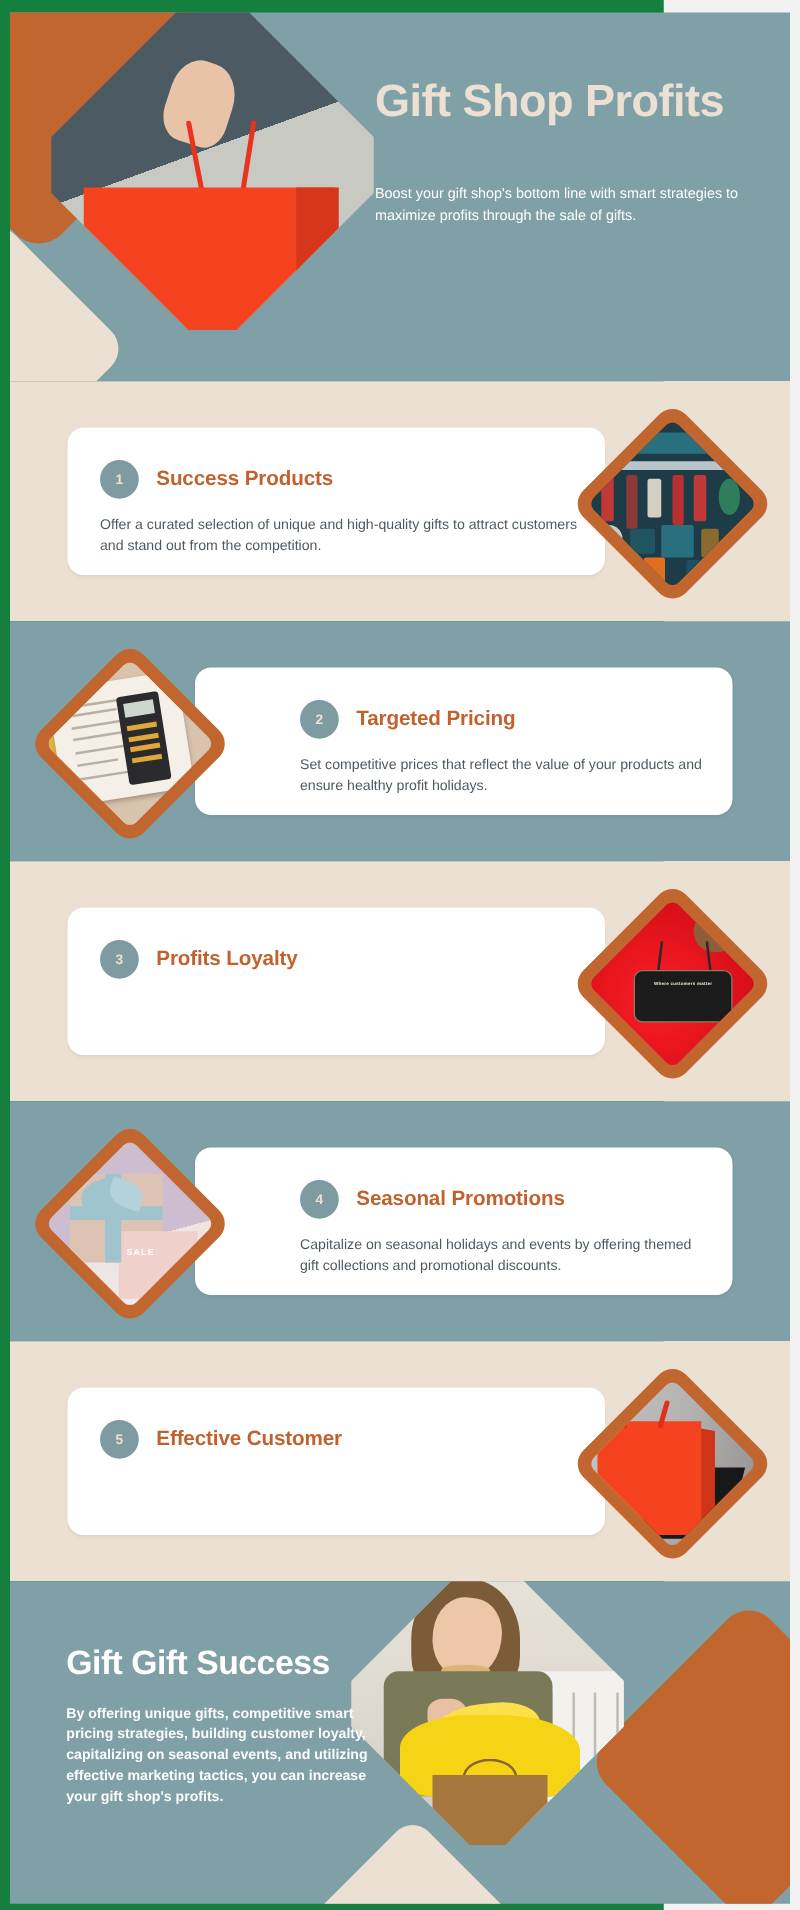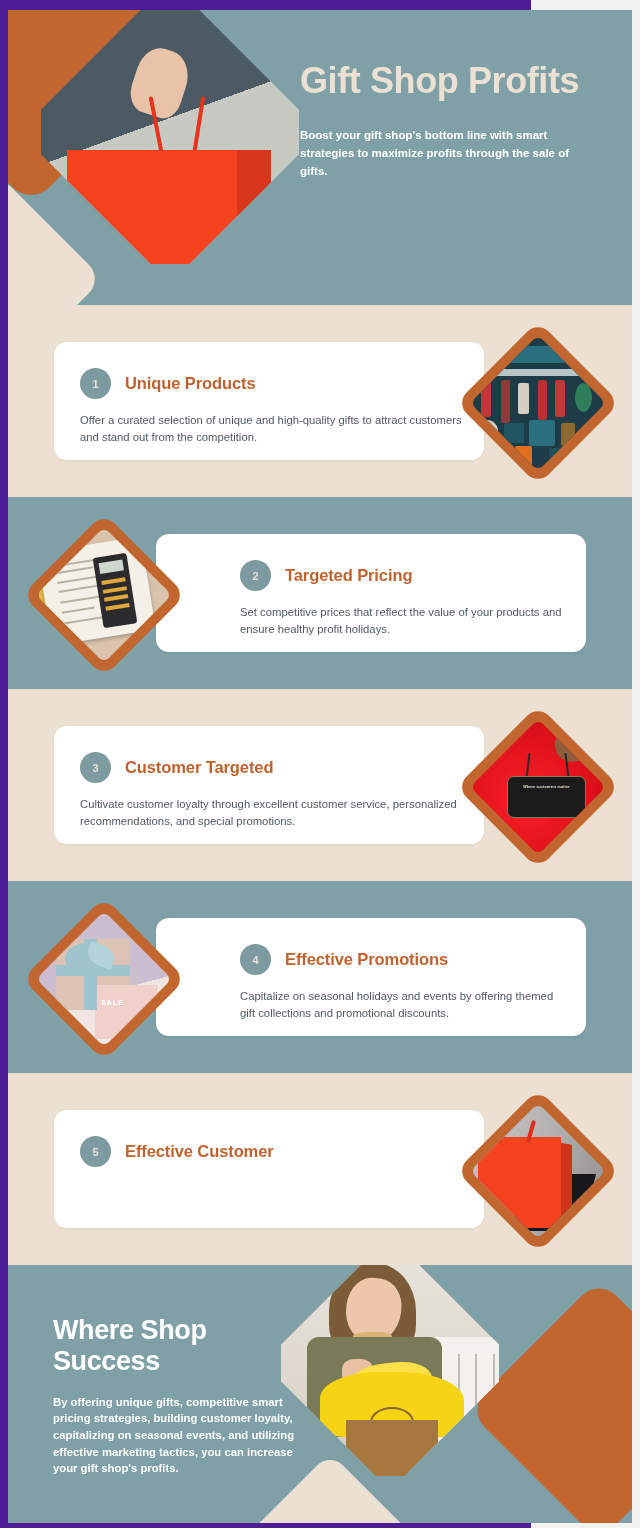--- a/index.html
+++ b/index.html
@@ -7,21 +7,21 @@
   body {
     font-family:"Liberation Sans", sans-serif;
     width:640px; height:1528px;
     position:relative; overflow:hidden;
   }
 
   
   #page {
     position:absolute; left:0; top:0;
     width:531px; height:1528px;
-    background:#4c1d95;
+    background:#15803d;
   }
   .band {
     position:absolute; left:8px; width:624px;
     overflow:hidden;
   }
   .band.beige { background:#ece0d2; }
   .band.teal  { background:#7ea0a6; }
 
   
   #hero { top:10px; height:295px; }
@@ -50,22 +50,22 @@
     transform:rotate(-45deg);
   }
   #hero-text {
     position:absolute; left:292px; top:50px; width:310px;
   }
   #hero-title {
     font-size:36px; font-weight:bold; line-height:1.14;
     color:#ece0d2; letter-spacing:-0.4px;
   }
   #hero-sub {
-    margin-top:26px;
-    font-size:11.5px; font-weight:bold; line-height:1.55;
+    margin-top:46px;
+    font-size:11.5px; font-weight:normal; line-height:1.55;
     color:#ffffff; max-width:292px;
   }
 
   
   .step-card {
     position:absolute; top:37px;
     background:#ffffff; border-radius:13px;
     height:118px;
     box-shadow:0 1px 3px rgba(0,0,0,.05);
   }
@@ -281,21 +281,21 @@
       <h1 id="hero-title">Gift Shop Profits</h1>
       <p id="hero-sub">Boost your gift shop's bottom line with smart strategies to maximize profits through the sale of gifts.</p>
     </div>
   </section>
 
   <section class="band beige" style="top:305px;height:192px;">
     <div class="step-card left">
       <div class="pad-left">
         <div class="step-head">
           <span class="step-badge">1</span>
-          <span class="step-title">Unique Products</span>
+          <span class="step-title">Success Products</span>
         </div>
         <p class="step-body">Offer a curated selection of unique and high-quality gifts to attract customers and stand out from the competition.</p>
       </div>
     </div>
     <div class="step-photo on-right">
       <div class="inner">
           <div>
         <div class="ph ph-shop">
           <i style="left:8%;top:10%;width:84%;height:12%;background:#2a6f7d;"></i>
           <i style="left:4%;top:26%;width:92%;height:5%;background:#b9c6c9;"></i>
@@ -353,23 +353,22 @@
       </div>
         </div>
     </div>
   </section>
 
   <section class="band beige" style="top:689px;height:192px;">
     <div class="step-card left">
       <div class="pad-left">
         <div class="step-head">
           <span class="step-badge">3</span>
-          <span class="step-title">Customer Targeted</span>
-        </div>
-        <p class="step-body">Cultivate customer loyalty through excellent customer service, personalized recommendations, and special promotions.</p>
+          <span class="step-title">Profits Loyalty</span>
+        </div>
       </div>
     </div>
     <div class="step-photo on-right">
       <div class="inner">
           <div>
         <div class="ph ph-sign">
           <div class="hand"></div>
               <div class="str1"></div>
               <div class="str2"></div>
           <div class="plate">
@@ -379,21 +378,21 @@
       </div>
         </div>
     </div>
   </section>
 
   <section class="band teal" style="top:881px;height:192px;">
     <div class="step-card right">
       <div class="pad-right">
         <div class="step-head">
           <span class="step-badge">4</span>
-          <span class="step-title">Effective Promotions</span>
+          <span class="step-title">Seasonal Promotions</span>
         </div>
         <p class="step-body">Capitalize on seasonal holidays and events by offering themed gift collections and promotional discounts.</p>
       </div>
     </div>
     <div class="step-photo on-left">
       <div class="inner">
           <div>
         <div class="ph ph-gift">
           <div class="box1"></div>
               <div class="box2"></div>
@@ -451,18 +450,18 @@
           <div class="armh"></div>
           <div class="tissue2"></div>
           <div class="tissue"></div>
           <div class="handle"></div>
           <div class="kraft"></div>
         </div>
       </div>
     </div>
 
     <div id="footer-text">
-      <h2 id="footer-title">Where Shop Success</h2>
+      <h2 id="footer-title">Gift Gift Success</h2>
       <p id="footer-body">By offering unique gifts, competitive smart pricing strategies, building customer loyalty, capitalizing on seasonal events, and utilizing effective marketing tactics, you can increase your gift shop's profits.</p>
     </div>
   </section>
 
 </div>
 
 </body></html>

